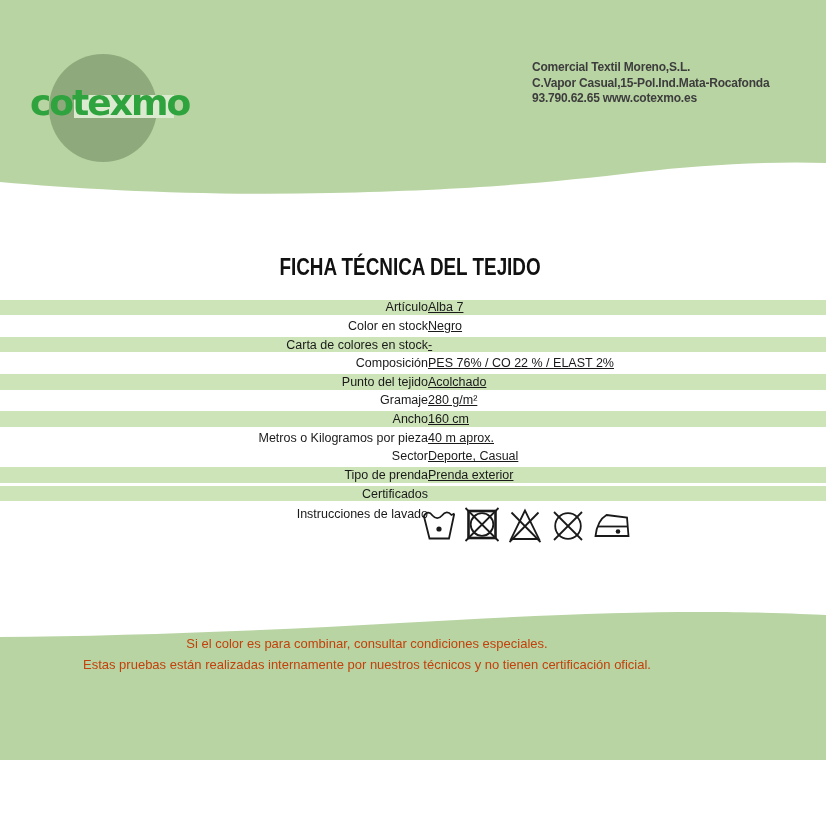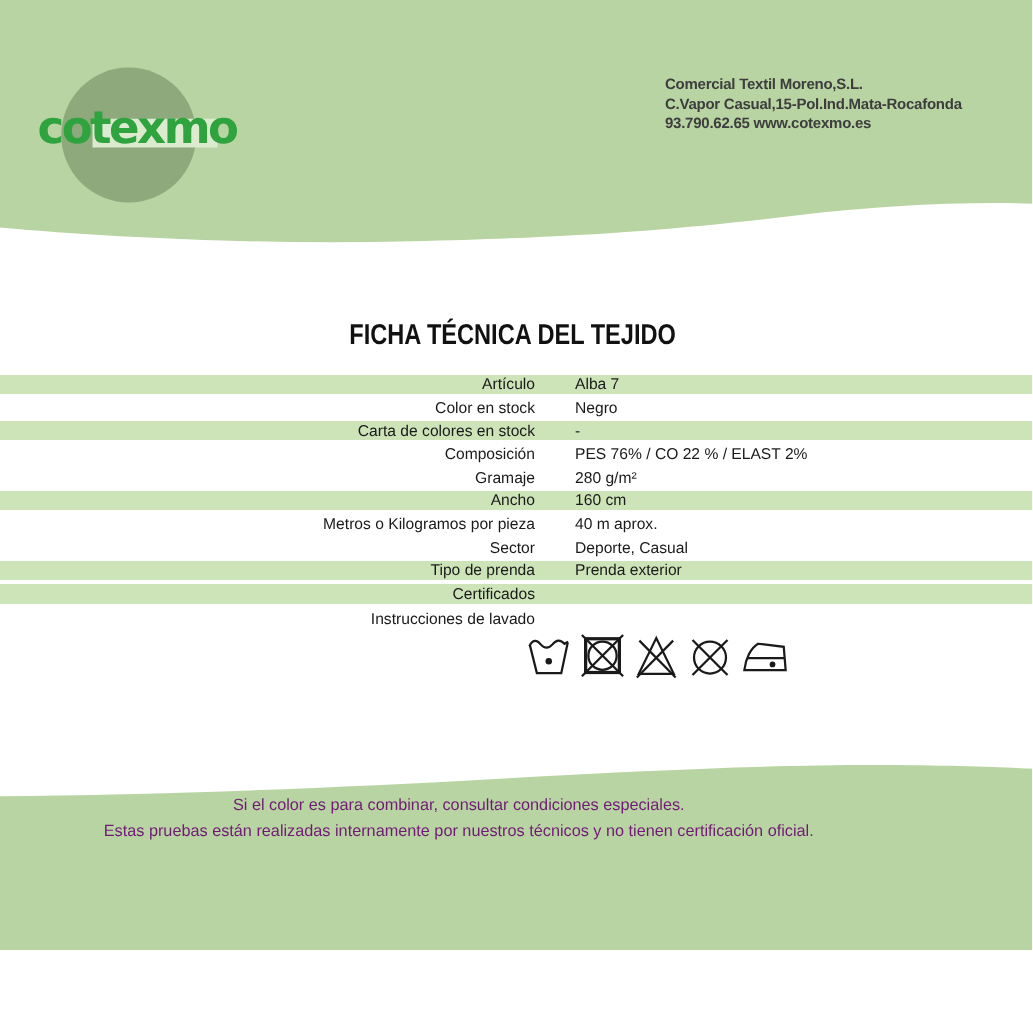--- a/index.html
+++ b/index.html
@@ -28,35 +28,35 @@
     position:absolute;left:0;top:254px;width:826px;margin:0;text-align:center;
     font-size:23px;font-weight:bold;color:#111;transform:scaleX(0.82);transform-origin:48% 50%;
     letter-spacing:0;
   }
 
   
   .spec-table{position:absolute;left:0;top:298px;width:826px;}
   .row{display:flex;align-items:center;height:18.64px;box-sizing:border-box;font-size:12.5px;}
   .row.g{background:#cde4b8;background-clip:content-box;padding:1.5px 0;}
   .row .label{width:408px;text-align:right;white-space:nowrap;margin-left:20px;}
-  .row .value{margin-left:32px;white-space:nowrap;}
+  .row .value{margin-left:0;white-space:nowrap;text-decoration:underline;}
   .row.last{height:48px;align-items:flex-start;}
   .row.last .label{padding-top:4px;}
 
   
   .care-icons{position:absolute;left:421px;top:506px;display:flex;gap:7px;}
   .care-icons svg{display:block;}
   .care-icons path,.care-icons line,.care-icons rect,.care-icons circle{
     fill:none;stroke:#1a1a1a;stroke-width:1.8;
   }
   .care-icons .dot{fill:#1a1a1a;stroke:none;}
   .care-icons .thick{stroke-width:2.6;}
 
   
-  .footer-line{position:absolute;left:0;width:734px;text-align:center;color:#701a75;font-size:13px;}
+  .footer-line{position:absolute;left:0;width:734px;text-align:center;color:#c2410c;font-size:13px;}
   .footer-line.l1{top:636px;}
   .footer-line.l2{top:657px;}
 </style>
 </head>
 <body>
 
 <div class="page">
 
   <svg class="band header-band" width="826" height="200" viewBox="0 0 826 200" preserveAspectRatio="none">
     <path d="M0 0 H826 V163 C770 161 700 165 640 172 C540 184 460 190 330 193 C210 196 90 190 0 182 Z" fill="#b8d4a2"></path>
@@ -87,20 +87,24 @@
       <div class="label">Color en stock</div>
       <div class="value">Negro</div>
     </div>
     <div class="row g">
       <div class="label">Carta de colores en stock</div>
       <div class="value">-</div>
     </div>
     <div class="row">
       <div class="label">Composición</div>
       <div class="value">PES 76% / CO 22 % / ELAST 2%</div>
+    </div>
+    <div class="row g">
+      <div class="label">Punto del tejido</div>
+      <div class="value">Acolchado</div>
     </div>
     <div class="row">
       <div class="label">Gramaje</div>
       <div class="value">280 g/m²</div>
     </div>
     <div class="row g">
       <div class="label">Ancho</div>
       <div class="value">160 cm</div>
     </div>
     <div class="row">

